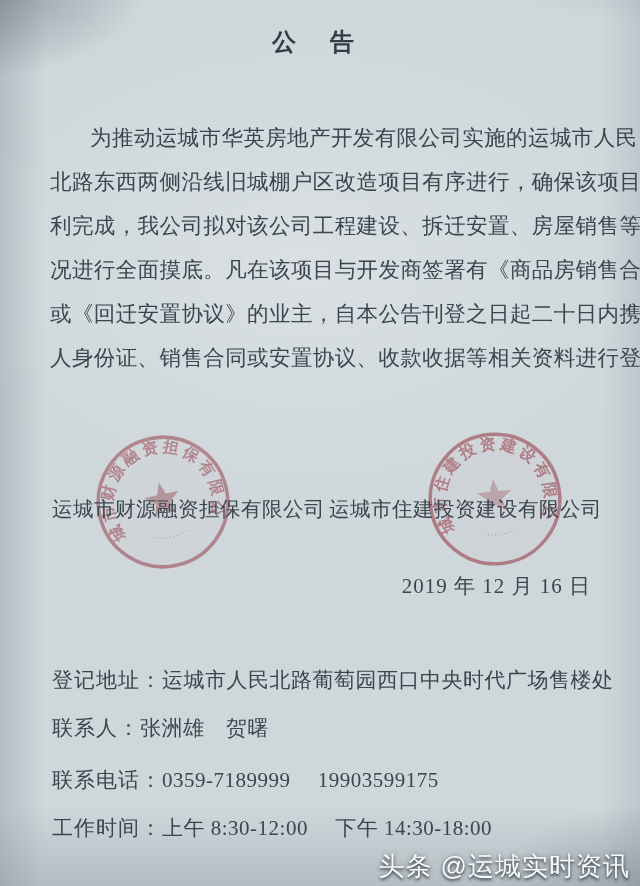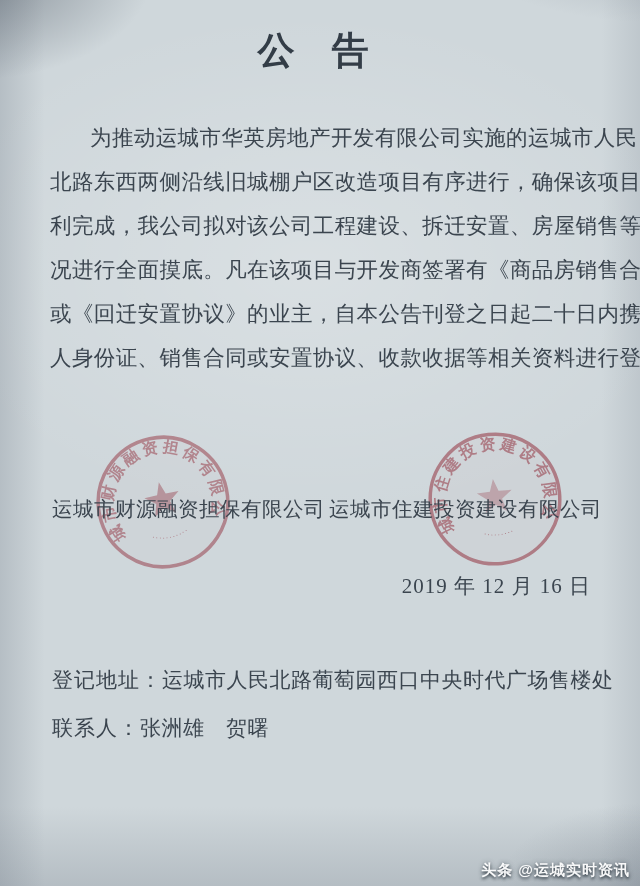--- a/index.html
+++ b/index.html
@@ -15,21 +15,21 @@
       radial-gradient(ellipse 300px 130px at 103% -8%, rgba(105,115,127,0.38), rgba(105,115,127,0) 72%),
       radial-gradient(ellipse 220px 120px at 102% 100%, rgba(100,110,122,0.30), rgba(100,110,122,0) 70%),
       linear-gradient(90deg, rgba(115,125,137,0.28), rgba(115,125,137,0) 7%),
       linear-gradient(270deg, rgba(125,135,147,0.20), rgba(125,135,147,0) 6%),
       linear-gradient(0deg, rgba(105,115,127,0.26), rgba(105,115,127,0) 9%),
       radial-gradient(ellipse 520px 340px at 48% 30%, rgba(255,255,255,0.22), rgba(255,255,255,0) 75%);
   }
   .title{
     position:absolute;top:26px;left:0;right:0;
     text-align:center;
-    font-size:37px;font-weight:bold;letter-spacing:14px;
+    font-size:24px;font-weight:bold;letter-spacing:14px;
     color:#333d47;
   }
   .body-text{
     position:absolute;top:116px;left:50px;right:34px;
   }
   .body-line{
     height:44px;line-height:44px;
     font-size:21.5px;letter-spacing:0.4px;
     white-space:nowrap;
   }
@@ -62,24 +62,23 @@
     position:absolute;
     mix-blend-mode:multiply;
     pointer-events:none;
   }
   .seal-left{left:93px;top:432px;width:140px;height:140px;transform:rotate(-12deg);opacity:0.62;}
   .seal-right{left:425px;top:429px;width:140px;height:140px;transform:rotate(-6deg);opacity:0.68;}
   .seal text{font-family:"Liberation Serif","DejaVu Serif",serif;font-weight:bold;}
   .watermark{
     position:absolute;right:10px;top:849px;
     font-family:"Liberation Sans","DejaVu Sans",sans-serif;
-    font-size:15px;font-weight:bold;letter-spacing:1px;
+    font-size:26px;font-weight:normal;letter-spacing:1px;
     color:rgba(255,255,255,0.95);
     text-shadow:0 2px 3px rgba(45,55,65,0.85), 0 0 5px rgba(45,55,65,0.45);
-    margin-top:12px;
   }
 </style>
 </head>
 <body>
 
 <div class="page">
 
   <div class="title">公  告</div>
 
   <div class="body-text">
@@ -128,16 +127,22 @@
   </div>
 
   <div class="date-line">2019 年 12 月 16 日</div>
 
   <div class="info-row" id="info-0">
     <span class="lbl">登记地址：</span><span class="val">运城市人民北路葡萄园西口中央时代广场售楼处</span>
   </div>
   <div class="info-row" id="info-1">
     <span class="lbl">联系人：</span><span class="val">张洲雄　贺曙</span>
   </div>
+  <div class="info-row" id="info-2">
+    <span class="lbl">联系电话：</span><span class="val">0359-7189999　 19903599175</span>
+  </div>
+  <div class="info-row" id="info-3">
+    <span class="lbl">工作时间：</span><span class="val">上午 8:30-12:00　 下午 14:30-18:00</span>
+  </div>
 
   <div class="watermark">头条 @运城实时资讯</div>
 
 </div>
 
 </body></html>

